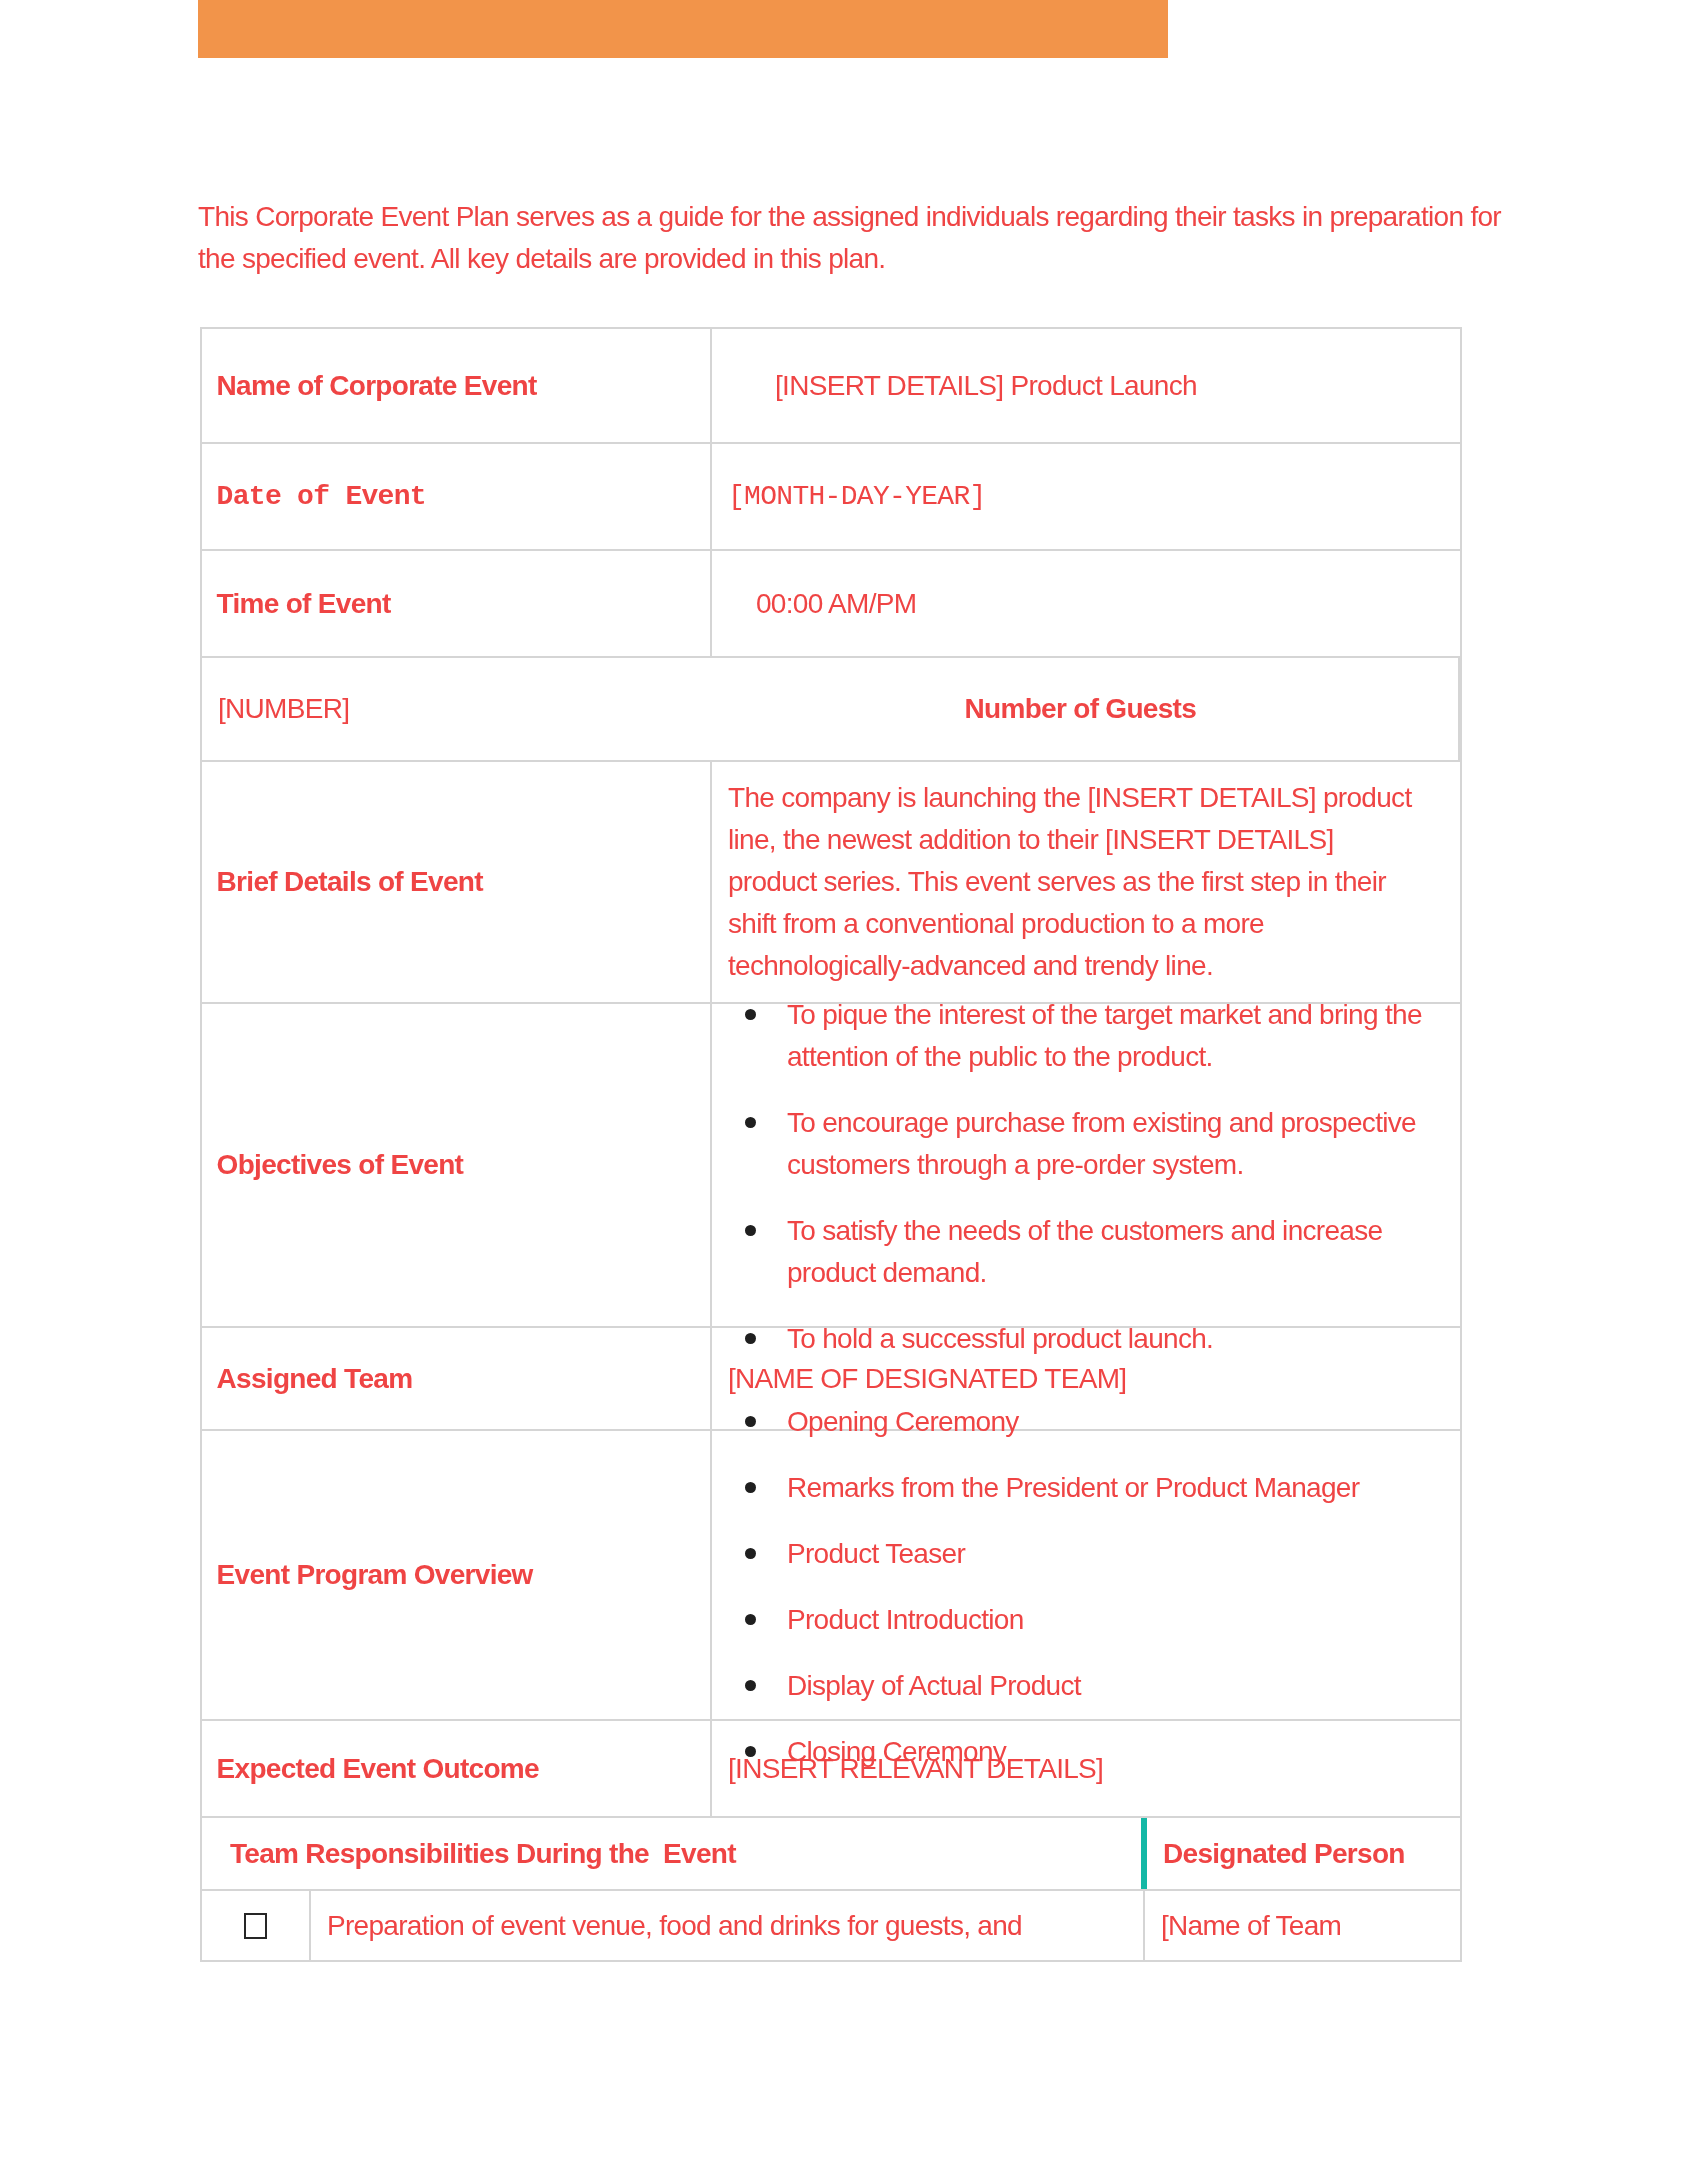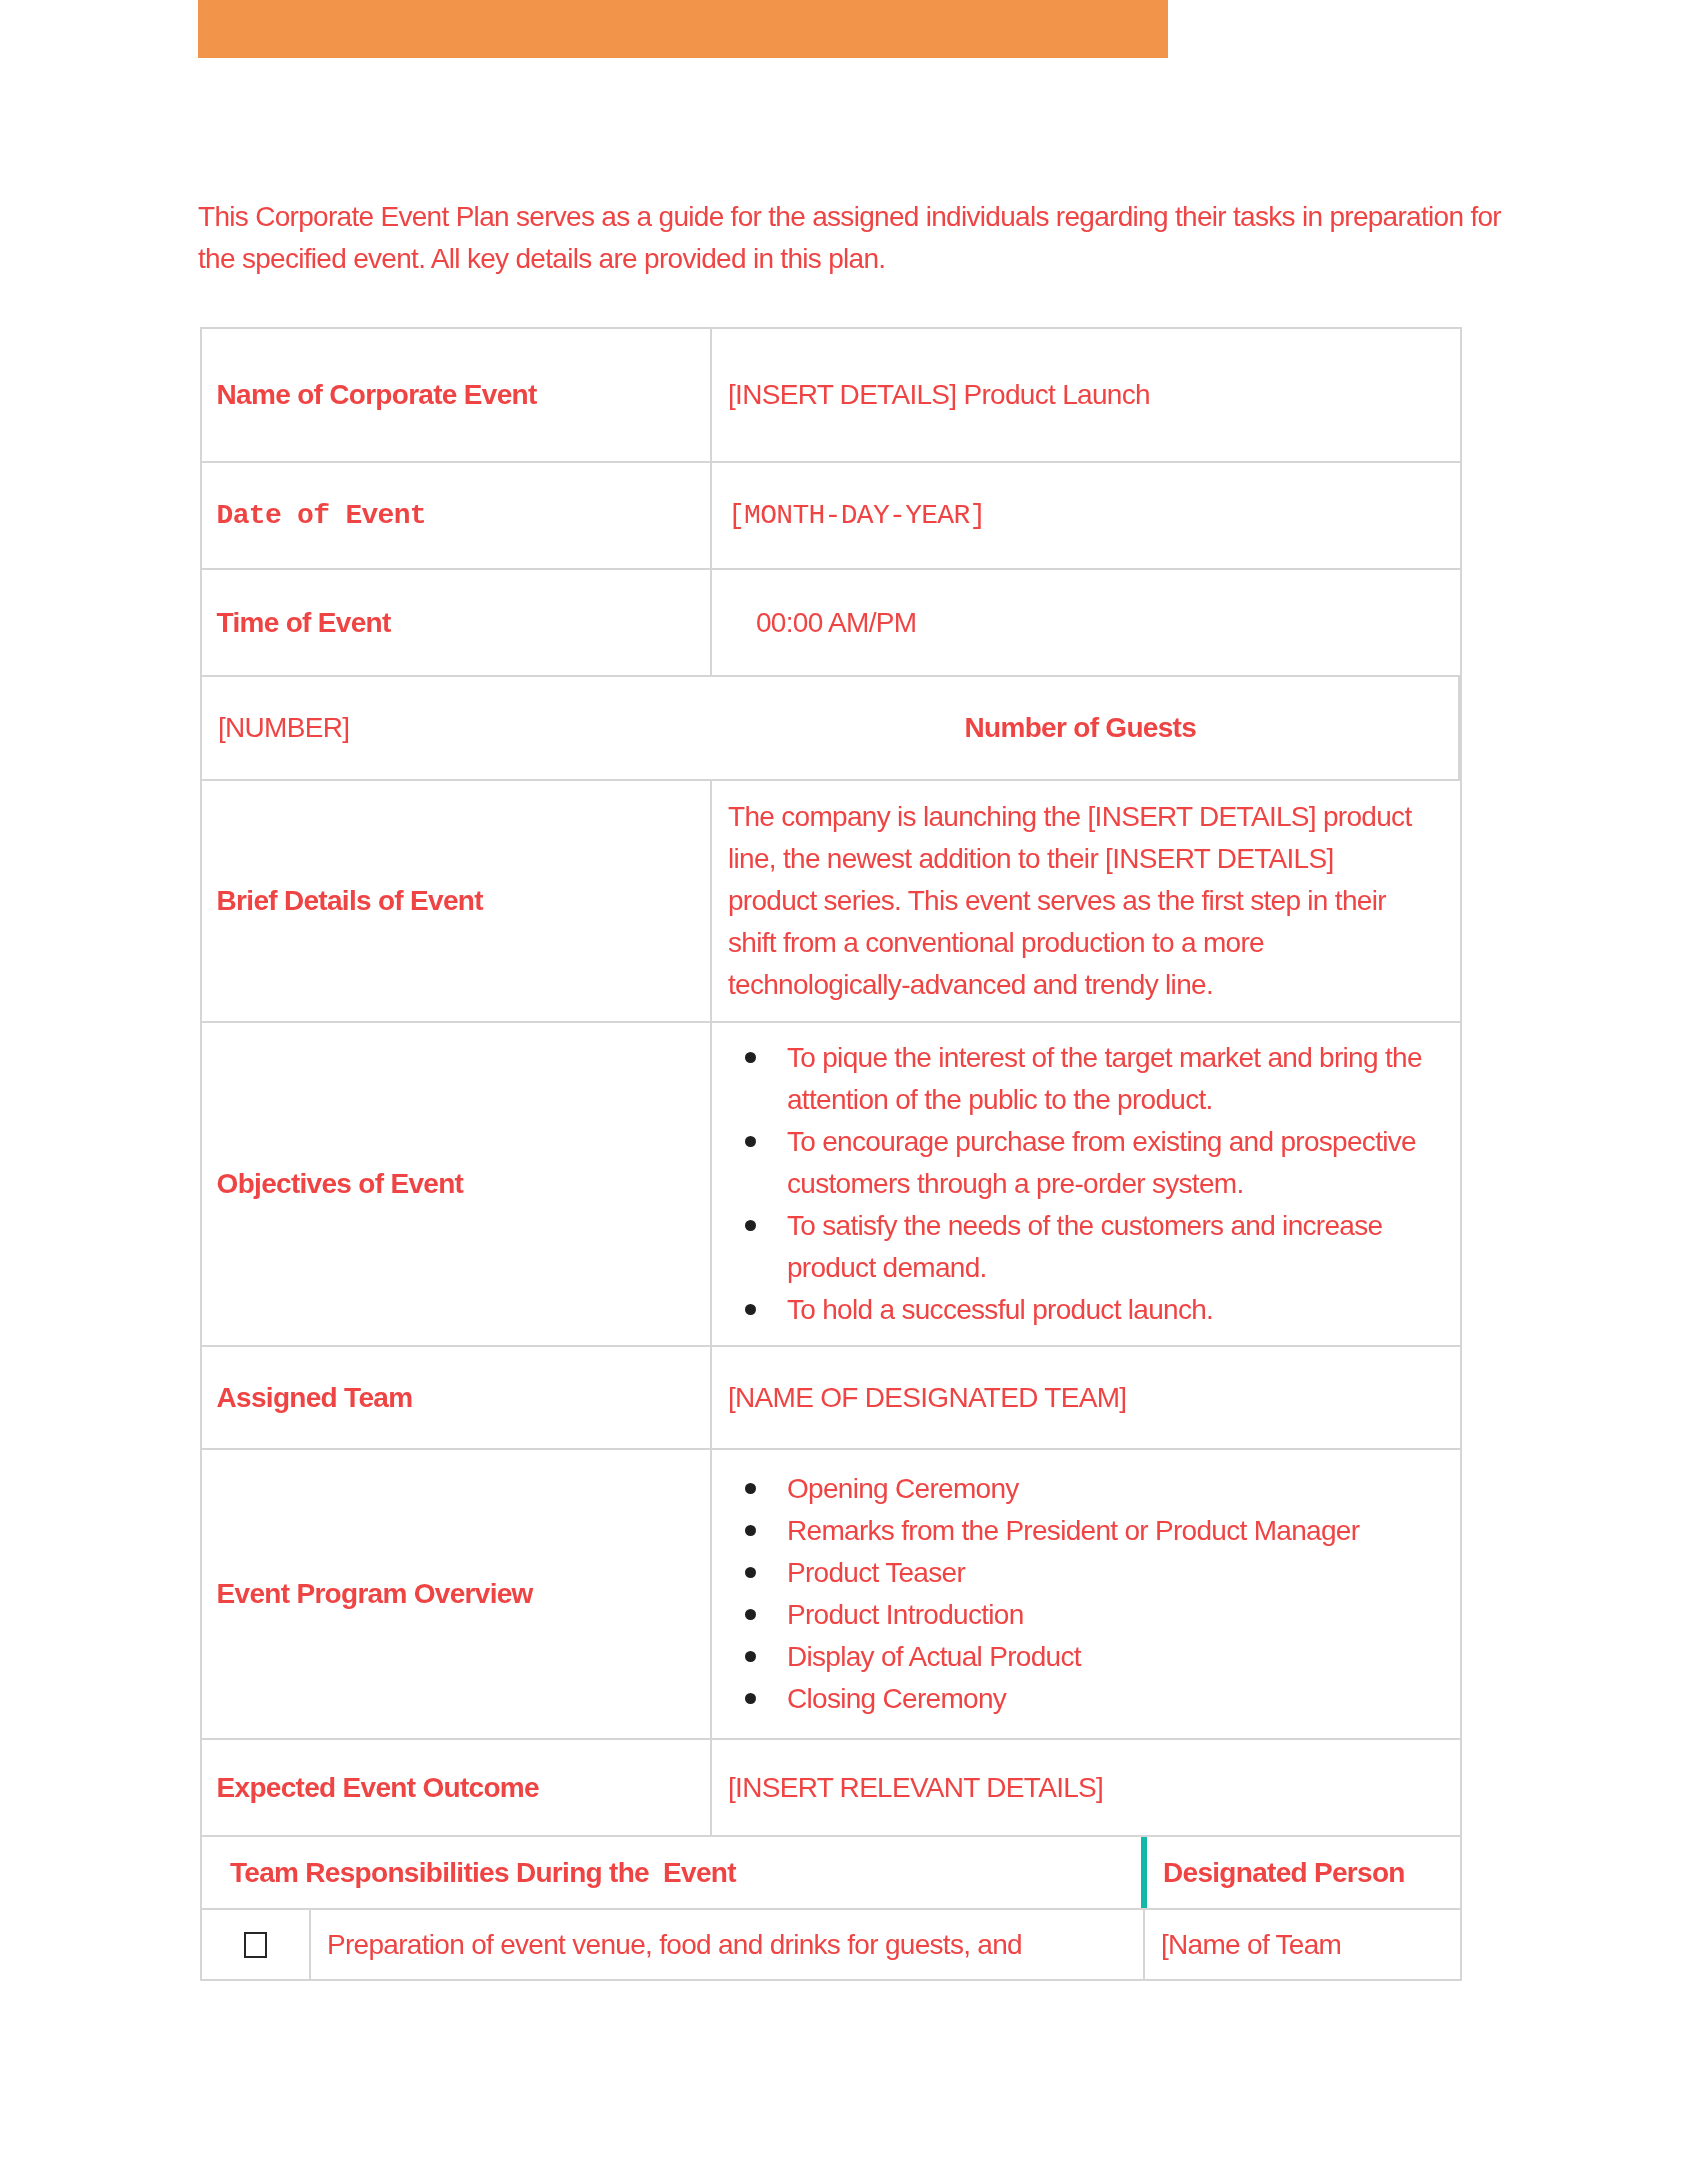--- a/index.html
+++ b/index.html
@@ -18,21 +18,21 @@
   .t-row { display:flex; box-sizing:border-box; border-top:2px solid #d5d5d5; }
   .t-row.first { border-top:none; }
   .cell { box-sizing:border-box; display:flex; align-items:center; }
   .c1 {
     width:510px; flex:0 0 510px; border-right:2px solid #d5d5d5;
     padding-left:14.6px; padding-right:20px; font-weight:bold;
   }
   .c2 { flex:1 1 auto; padding-left:16px; padding-right:36px; }
   .c2.col { flex-direction:column; align-items:stretch; justify-content:center; }
 
-  .bullet { position:relative; padding-left:59px; }
+  .bullet { position:relative; padding-left:59px;margin-top:24px; }
   .dot {
     position:absolute; left:17px; top:15px; width:11.2px; height:11.2px;
     border-radius:50%; background:#1f1f1f;
   }
 
   .hdr-left  { width:945px; flex:0 0 945px; border-right:6px solid #14b8a6;
                padding-left:28px; font-weight:bold; white-space:pre-wrap; }
   .hdr-right { flex:1 1 auto; padding-left:16px; font-weight:bold; }
 
   .chk-cell  { width:109px; flex:0 0 109px; border-right:2px solid #d5d5d5;
@@ -49,21 +49,21 @@
 <body>
 
 <div class="page">
 
   <div class="banner" style="background: rgb(242, 148, 74);"></div>
 
   <div class="intro">This Corporate Event Plan serves as a guide for the assigned individuals regarding their tasks in preparation for the specified event. All key details are provided in this plan.</div>
 
   <div class="doc-table">
 
-    <div class="t-row first" style="height:132px;">
+    <div class="t-row first" style="height:113px;gap:47px;">
       <div class="cell c1">Name of Corporate Event</div>
       <div class="cell c2">[INSERT DETAILS] Product Launch</div>
     </div>
 
     <div class="t-row" style="height:107px;font-family:Liberation Mono, monospace;">
       <div class="cell c1">Date of Event</div>
       <div class="cell c2">[MONTH-DAY-YEAR]</div>
     </div>
 
     <div class="t-row" style="height:107px;gap:28px;">

